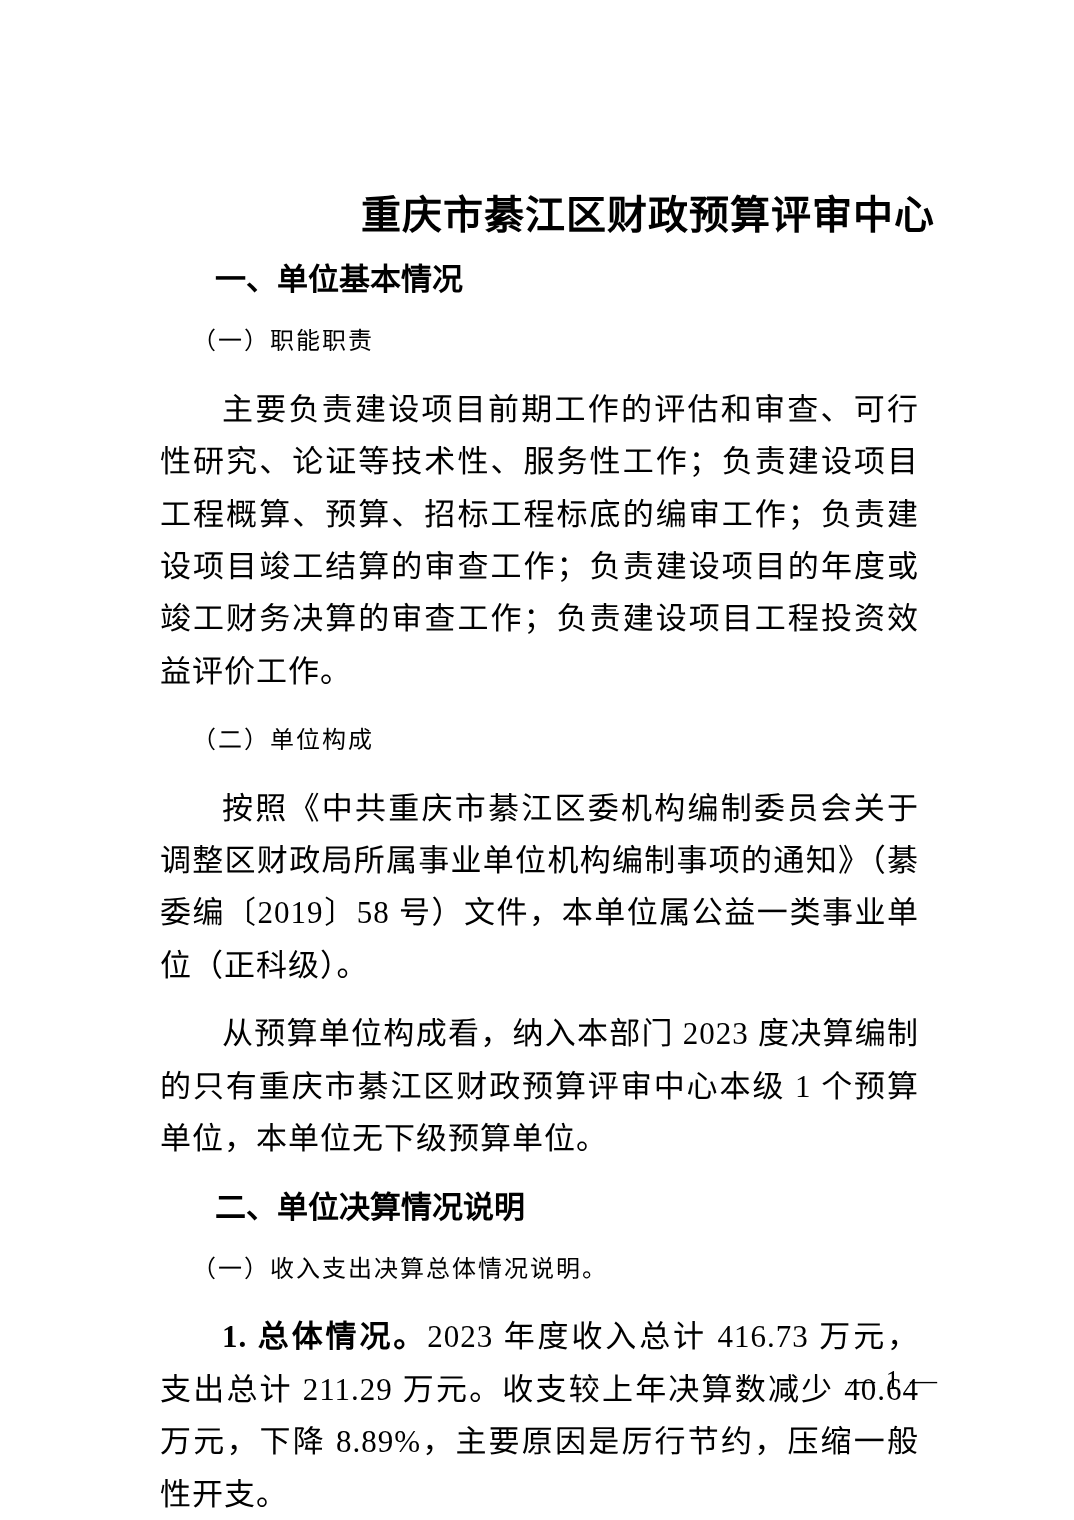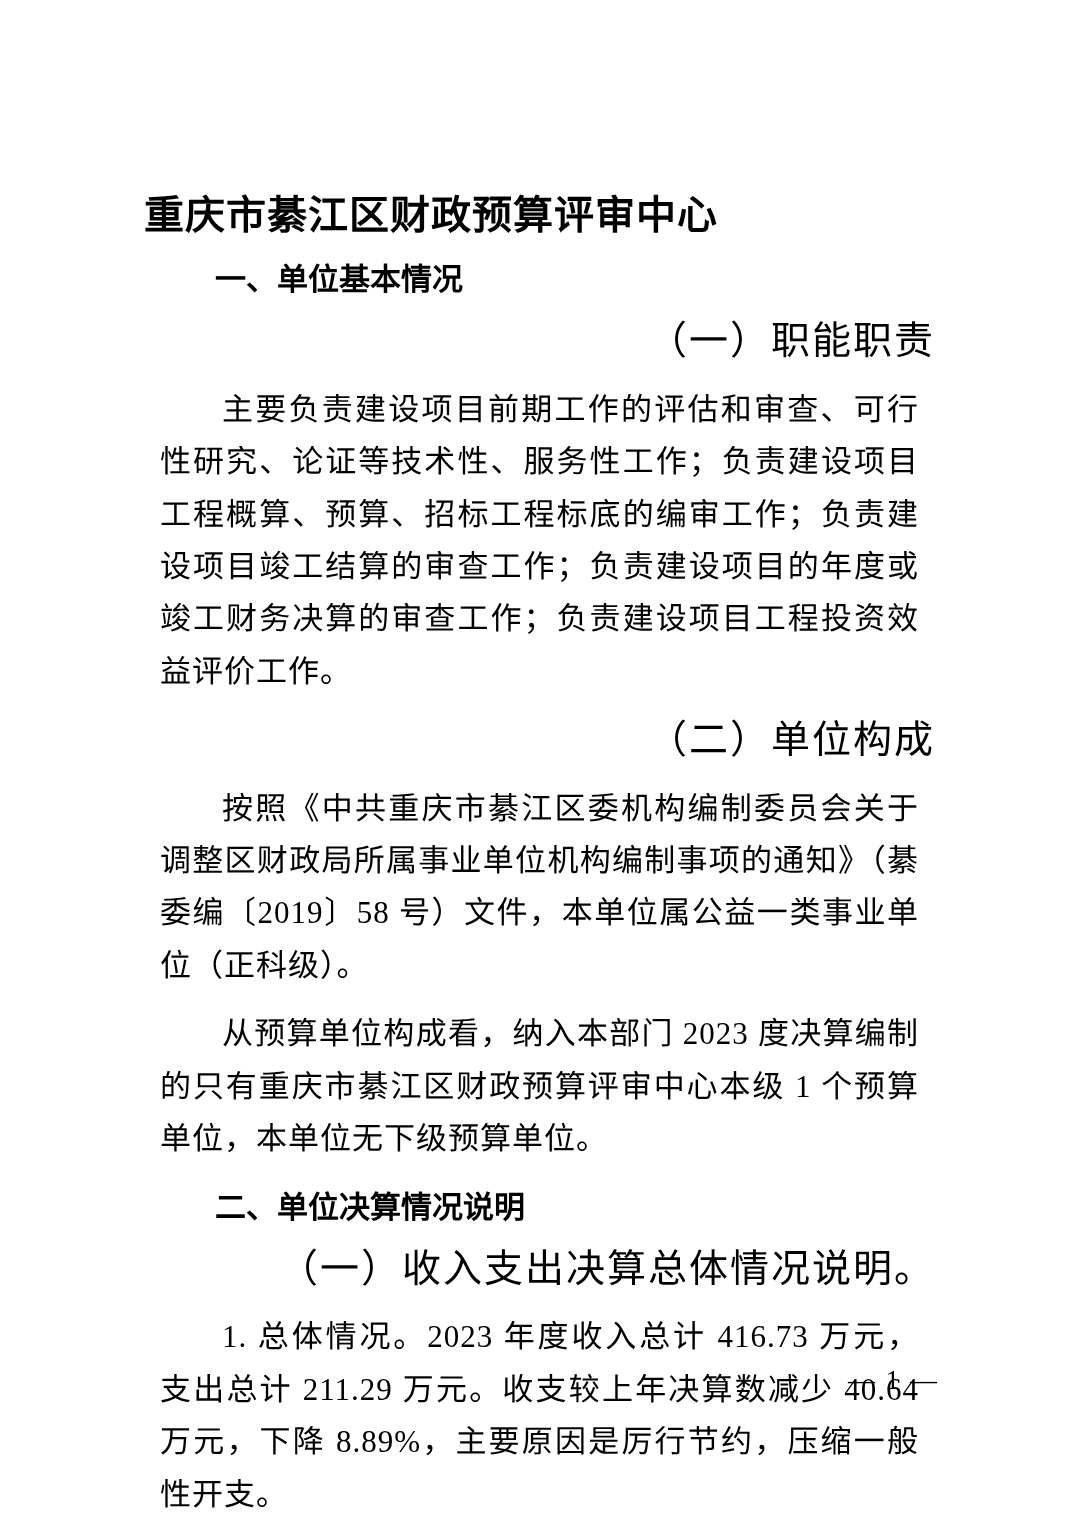--- a/index.html
+++ b/index.html
@@ -16,57 +16,56 @@
     overflow: hidden;
     font-family: "Liberation Serif", "DejaVu Serif", serif;
   }
   .content {
     position: absolute;
     top: 185px;
     left: 144px;
     width: 791px;
   }
   .doc-title {
-    text-align: left;
+    text-align: right;
     font-family: "Liberation Sans", "DejaVu Sans", sans-serif;
     font-weight: bold;
     font-size: 40px;
     line-height: 60px;
     letter-spacing: 1px;
   }
   .body-block {
     margin-top: 1px;
   }
   .h-bold {
     font-family: "Liberation Sans", "DejaVu Sans", sans-serif;
     font-weight: bold;
     font-size: 31px;
     line-height: 52.4px;
     text-indent: 2em;
     margin: 9px;
   }
   .h-kai {
-    font-size: 39px;
+    font-size: 24px;
     line-height: 52.4px;
     text-indent: 2em;
     letter-spacing: 2px;
     margin: 0;
     font-weight: normal;
-    text-align: right;
   }
   p.para {
     font-size: 31px;
     line-height: 52.4px;
     text-indent: 2em;
     text-align: justify;
     letter-spacing: 1px;
     margin: 16px;
   }
   .lead-bold {
-    font-weight: normal;
+    font-weight: bold;
   }
   .page-number {
     position: absolute;
     top: 1362px;
     right: 135px;
     font-size: 27px;
     line-height: 36px;
     font-family: "Liberation Serif", "DejaVu Serif", serif;
     letter-spacing: 2px;
   }

